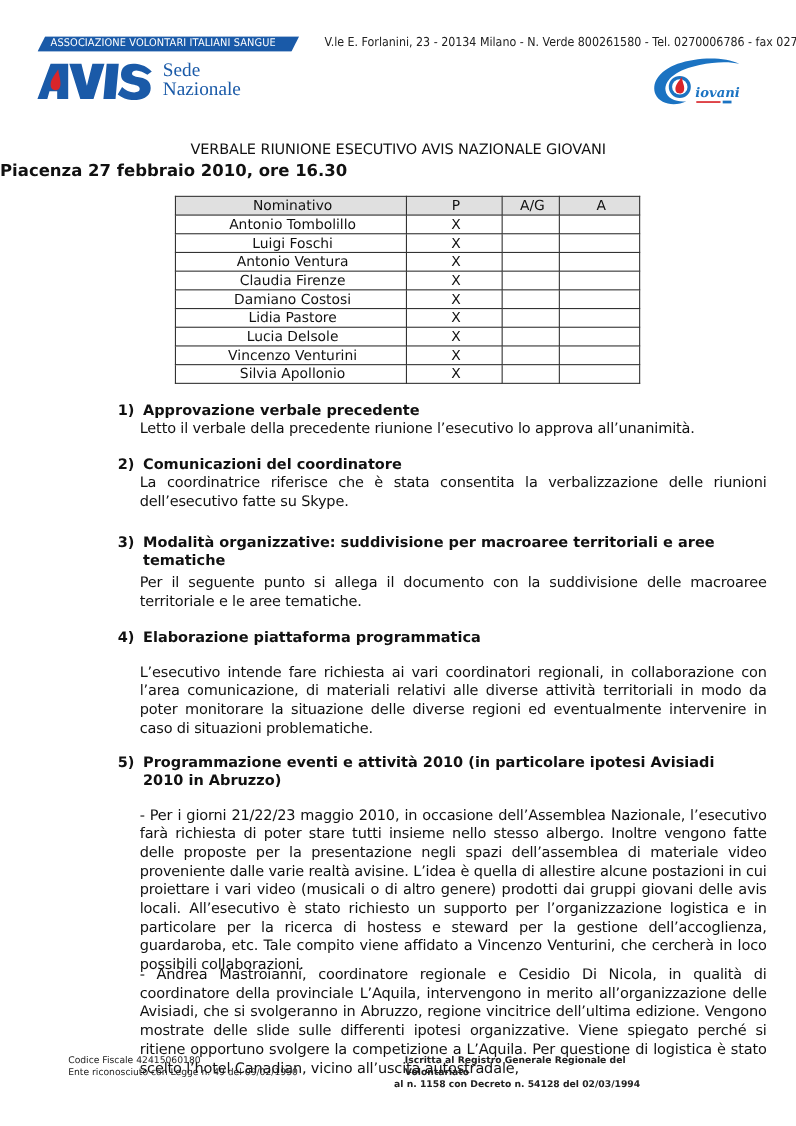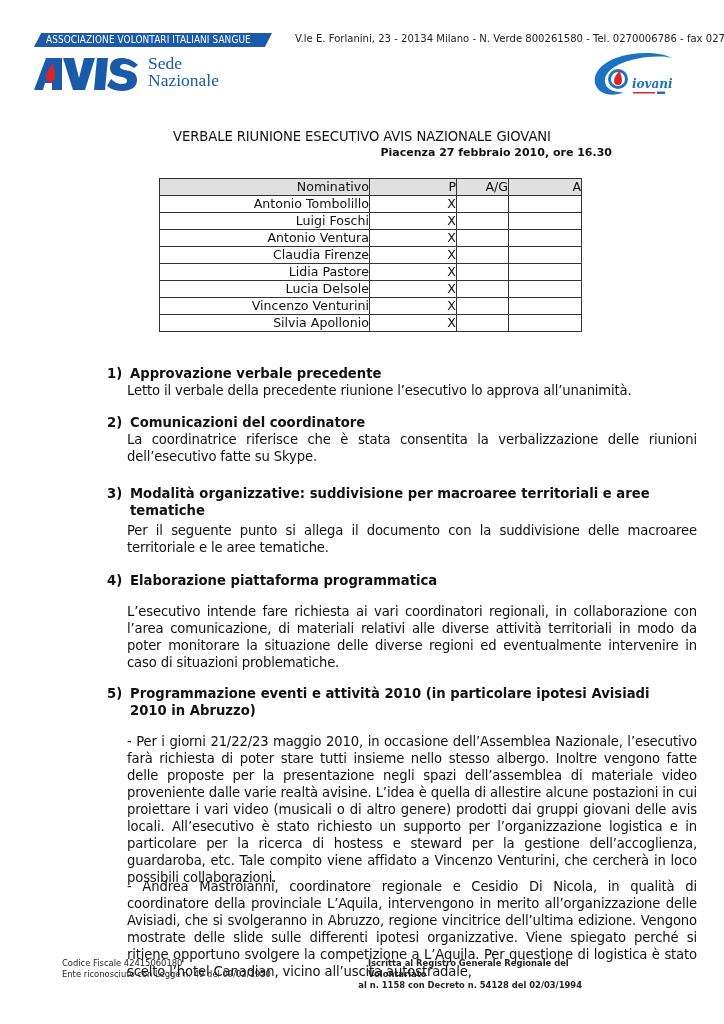--- a/index.html
+++ b/index.html
@@ -18,28 +18,28 @@
 
   .avis-logo { position: absolute; left: 32px; top: 57px; width: 108px; height: 34px; }
   .sede { position: absolute; left: 148px; top: 55px; font-family: Liberation Serif, serif;
           font-size: 17.5px; line-height: 17px; color: #1a5aa8; font-weight: normal; }
 
   .giovani-logo { position: absolute; left: 588px; top: 50px; width: 86px; height: 52px; }
 
   
   .title1 { position: absolute; left: 0; width: 724px; top: 129px; text-align: center;
             font-size: 13.2px; letter-spacing: -0.1px; }
-  .title2 { position: absolute; left: 0; width: 612px; top: 146px; text-align: right;
-            font-size: 11px; font-weight: bold; }
+  .title2 { position: absolute; left: 0; width: 612px; top: 146px; text-align: left;
+            font-size: 15px; font-weight: bold; }
 
   
   table.att { position: absolute; left: 159px; top: 178px; border-collapse: collapse;
               font-size: 12.6px; width: 423px; }
   table.att td, table.att th { border: 1px solid #333; height: 16px; padding: 0 0 0 3px;
-              text-align: right; font-weight: normal; line-height: 16px; white-space: nowrap; }
+              text-align: center; font-weight: normal; line-height: 16px; white-space: nowrap; }
   table.att th { background: #e0e0e0; }
   table.att .c1 { width: 206px; }
   table.att .c2 { width: 83px; }
   table.att .c3 { width: 48px; }
 
   
   .h { position: absolute; left: 107px; font-size: 13.2px; font-weight: bold; line-height: 17px; }
   .h .num { display: inline-block; width: 23px; }
   .h .txt { display: inline-block; vertical-align: top; }
   .h.wide .txt { width: 520px; }
@@ -116,20 +116,26 @@
         <td></td>
         <td></td>
       </tr>
     <tr>
         <td>Claudia Firenze</td>
         <td>X</td>
         <td></td>
         <td></td>
       </tr>
     <tr>
+        <td>Damiano Costosi</td>
+        <td>X</td>
+        <td></td>
+        <td></td>
+      </tr>
+    <tr>
         <td>Lidia Pastore</td>
         <td>X</td>
         <td></td>
         <td></td>
       </tr>
     <tr>
         <td>Lucia Delsole</td>
         <td>X</td>
         <td></td>
         <td></td>

